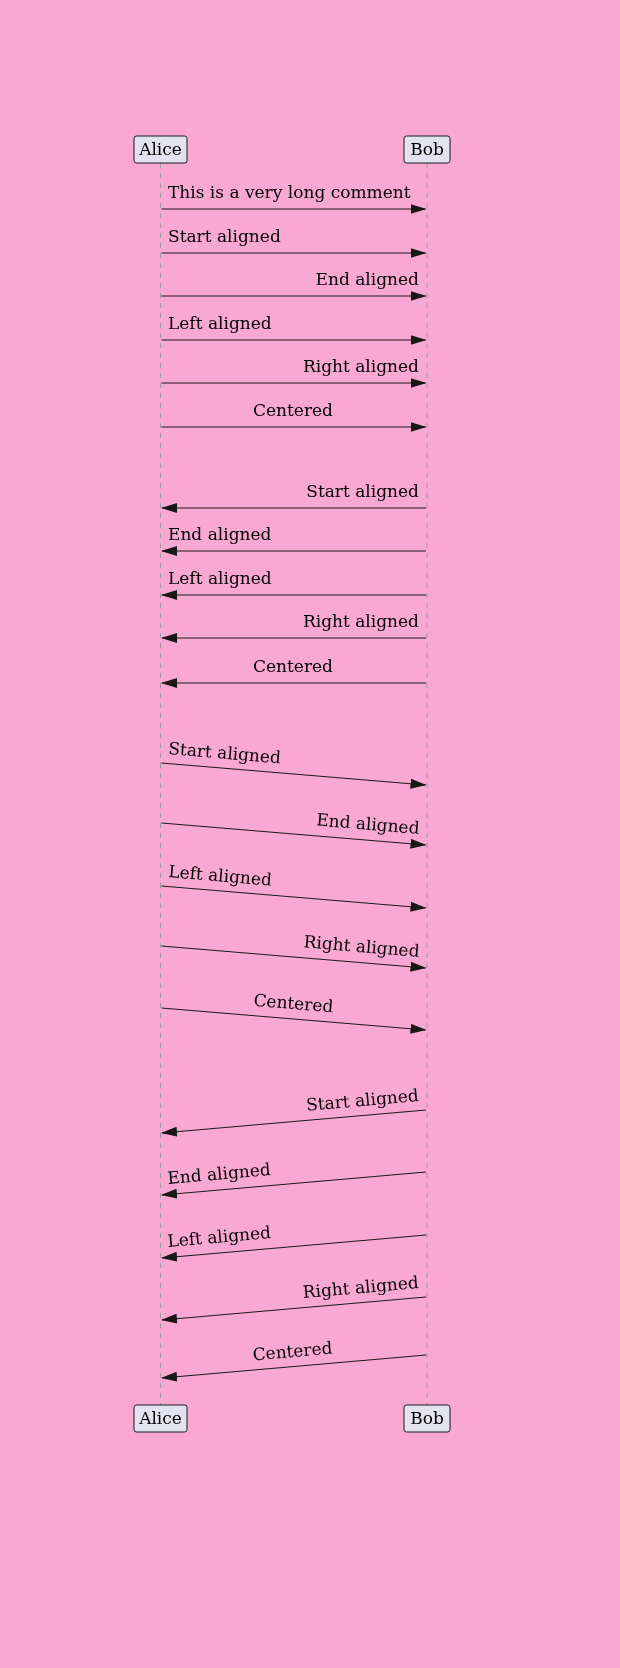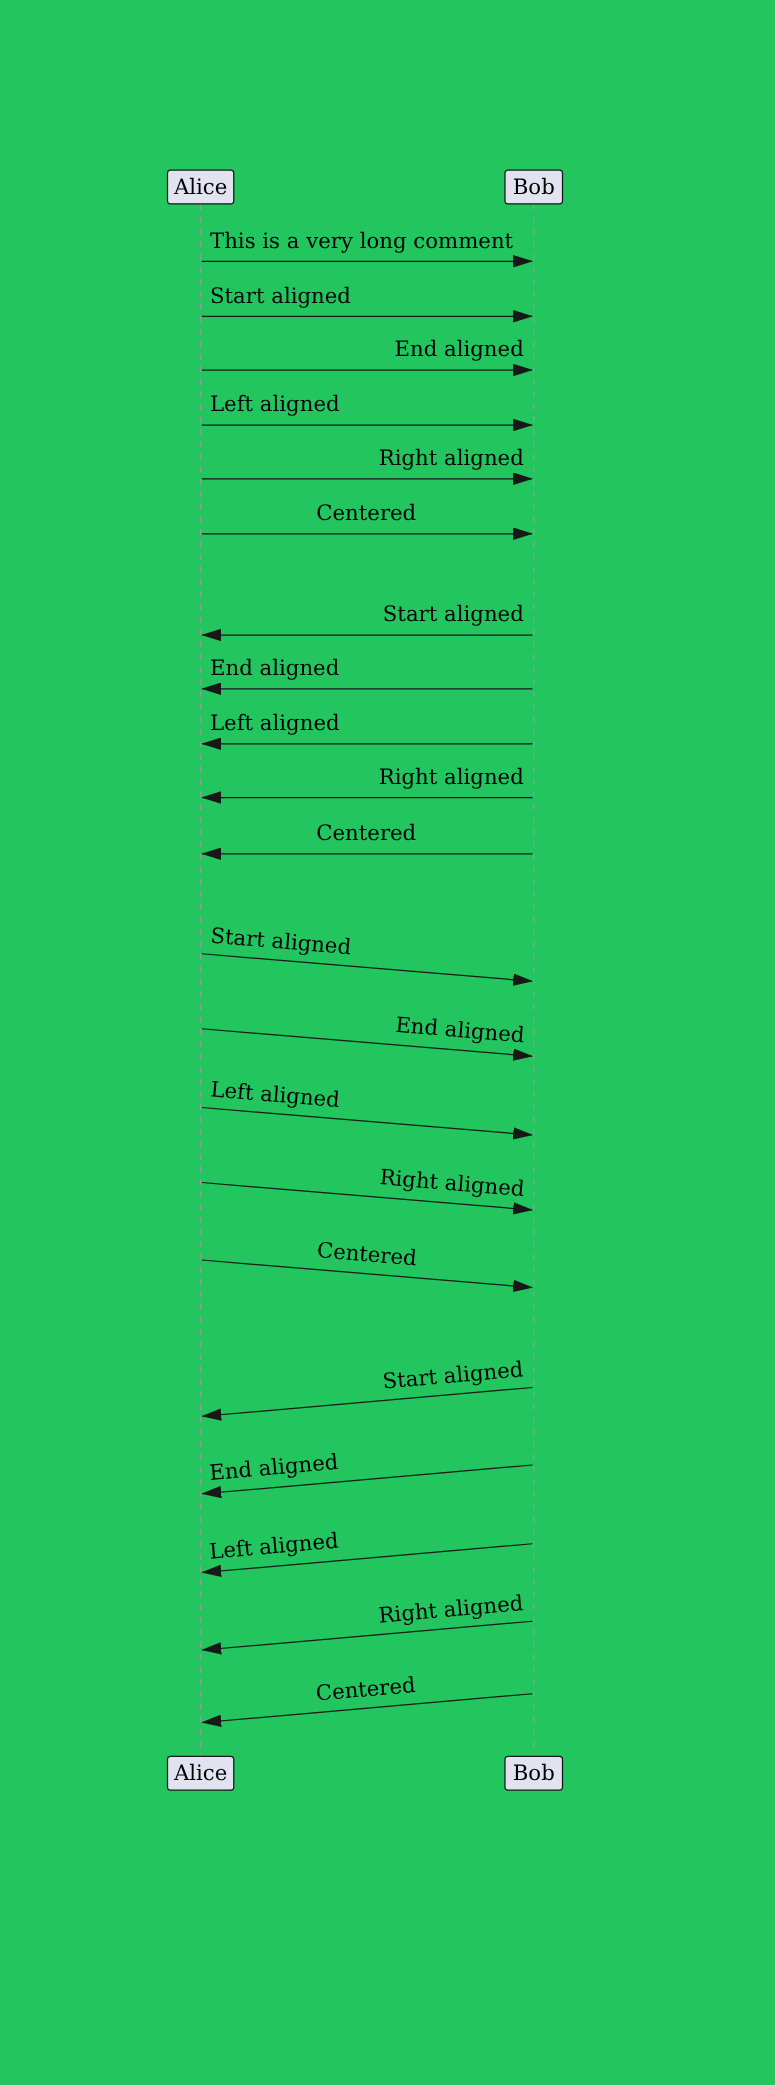--- a/index.html
+++ b/index.html
@@ -4,21 +4,21 @@
 <style>
   html, body {
     margin: 0;
     padding: 0;
     background: #ffffff;
   }
   .canvas {
     position: relative;
     width: 620px;
     height: 1668px;
-    background: #22c55e;
+    background: #f9a8d4;
     overflow: hidden;
   }
   svg {
     display: block;
   }
   text.msg {
     font-family: "DejaVu Serif", serif;
     font-size: 17px;
     fill: #000000;
   }

